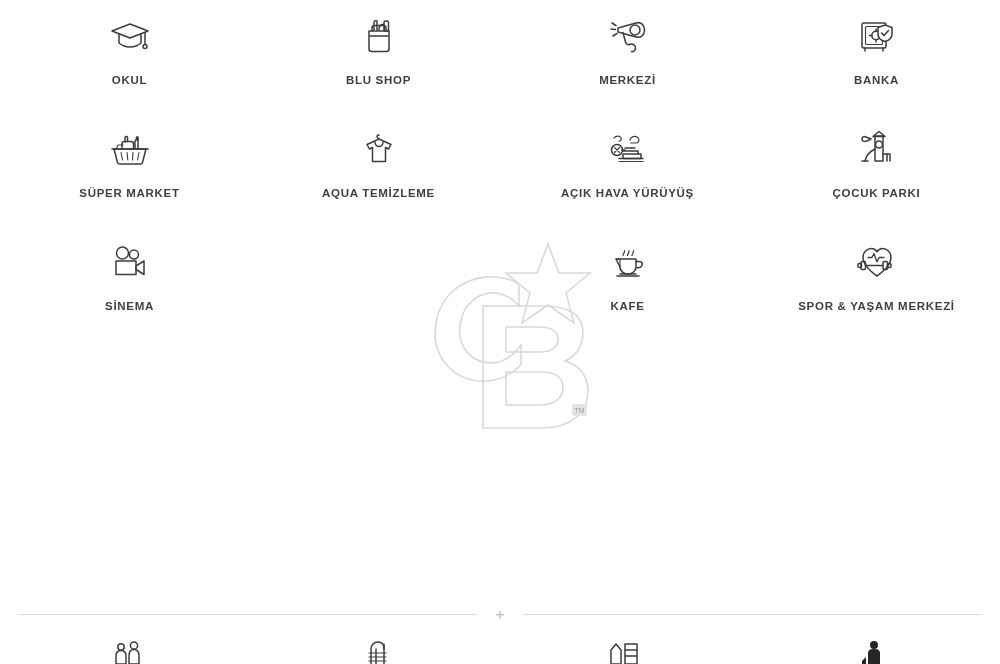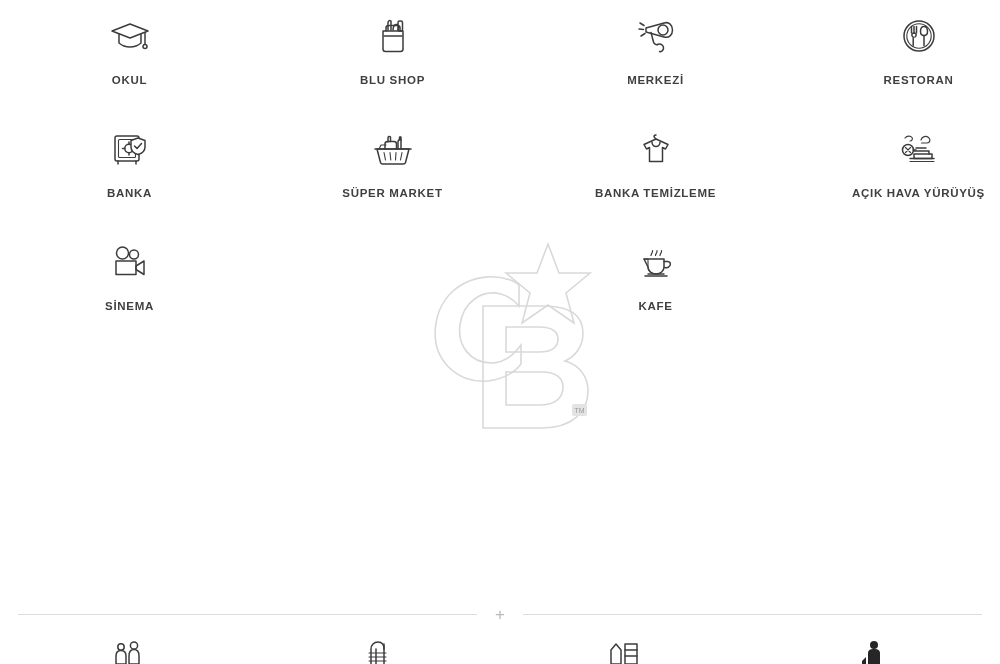--- a/index.html
+++ b/index.html
@@ -31,21 +31,21 @@
 
   
   .grid {
     position: relative;
     z-index: 2;
     display: grid;
     grid-template-columns: repeat(4, 247px);
     width: 988px;
     margin: 0 auto;
     padding-top: 8px;
-    column-gap: 16px;
+    column-gap: 2px;
   }
   .cell {
     height: 113px;
     display: flex;
     flex-direction: column;
     align-items: center;
     justify-content: flex-start;
     text-align: center;
   }
   .cell.empty { visibility: hidden; }
@@ -184,34 +184,20 @@
           <path d="M21.5 27.5 C25 26 28 28.5 27.5 31.5 C27 34 25 35 23.5 34.5"></path>
           <path d="M4 6 L8 8.5"></path>
           <path d="M3 12 L7.5 12.5"></path>
           <path d="M5 19 L9 16.5"></path>
         </svg>
       </span>
       <span class="label">MERKEZİ</span>
     </div>
 
 
-    <div class="cell">
-      <span class="icon-wrap">
-        <svg width="36" height="36" viewBox="0 0 36 36">
-          <circle cx="18" cy="18" r="15"></circle>
-          <circle cx="18" cy="18" r="12.2" stroke-width="1.1"></circle>
-          <path d="M13 8.5 L13 15 M15.5 8.5 L15.5 15 M10.5 8.5 L10.5 15"></path>
-          <path d="M13 15 C10.5 15 10.5 17.5 11.5 18.5 L12.2 19 L12.2 27.5"></path>
-          <path d="M13 15 C15.5 15 15.5 17.5 14.5 18.5 L13.8 19"></path>
-          <path d="M23 8.5 C20.5 8.5 19.5 11 19.5 13.5 C19.5 16 20.8 17.5 23 17.5 C25.2 17.5 26.5 16 26.5 13.5 C26.5 11 25.5 8.5 23 8.5 Z"></path>
-          <path d="M23 17.5 L23 27.5"></path>
-        </svg>
-      </span>
-      <span class="label">RESTORAN</span>
-    </div>
 
 
     <div class="cell">
       <span class="icon-wrap">
         <svg width="38" height="36" viewBox="0 0 38 36">
           <rect x="4" y="5" width="24" height="25" rx="2"></rect>
           <rect x="7.5" y="8.5" width="17" height="18" rx="1" stroke-width="1.1"></rect>
           <circle cx="18" cy="17.5" r="4.2"></circle>
           <path d="M18 13.3 L18 11 M18 21.7 L18 24 M13.8 17.5 L11.5 17.5 M22.2 17.5 L24.5 17.5"></path>
           <path d="M7 30 L7 33 M25 30 L25 33"></path>
@@ -240,41 +226,56 @@
 
 
     <div class="cell">
       <span class="icon-wrap">
         <svg width="40" height="38" viewBox="0 0 40 38">
           <path d="M20 5 C18 5 17.5 6.5 18.5 7.5 L20 9"></path>
           <path d="M20 9 L8 14.5 L10.5 19 L13.5 17.5 L13.5 31.5 L26.5 31.5 L26.5 17.5 L29.5 19 L32 14.5 Z"></path>
           <path d="M16 12.3 C16 15 18 16.5 20 16.5 C22 16.5 24 15 24 12.3"></path>
         </svg>
       </span>
-      <span class="label">BANKA TEMİZLEME</span>
+      <span class="label">AQUA TEMİZLEME</span>
     </div>
 
     <div class="cell">
       <span class="icon-wrap">
         <svg width="46" height="38" viewBox="0 0 46 38">
           <path d="M9 8 C11 5.5 14.5 5.5 16 7.5 C17 9 16 11 14 11" stroke-width="1.2"></path>
           <path d="M25 10 C26 6.5 30 5.5 32.5 7.5 C35 9.5 34 13 31 13 L25.5 13" stroke-width="1.2"></path>
           <circle cx="12" cy="20" r="5.5"></circle>
           <path d="M9.5 17.5 L14.5 22.5 M14.5 17.5 L9.5 22.5" stroke-width="1.1"></path>
           <path d="M17 20 L20 20"></path>
           <path d="M18 24 L36 24 L36 28.5 L18 28.5 Z"></path>
           <path d="M18 21 L33 21 L33 24"></path>
           <path d="M20 18 L30 18"></path>
           <path d="M14 28.5 L38 28.5"></path>
           <path d="M14 31.5 L38 31.5" stroke-width="1.1"></path>
         </svg>
       </span>
       <span class="label">AÇIK HAVA YÜRÜYÜŞ</span>
     </div>
 
+    <div class="cell">
+      <span class="icon-wrap">
+        <svg width="40" height="38" viewBox="0 0 40 38">
+          <path d="M18 6 L26 6 L26 31 L18 31 Z"></path>
+          <path d="M22 1.5 L16 6.5 L28 6.5 Z"></path>
+          <circle cx="22" cy="14.5" r="3.5"></circle>
+          <path d="M18 19 C12 22 9 26 8 31"></path>
+          <path d="M5 31 L11 31"></path>
+          <path d="M26 24 L33 24 L33 31"></path>
+          <path d="M30 24 L30 31"></path>
+          <path d="M5 9 C5 7 7 6 9 7 L14 9 L10 11 C6.5 12 5 11 5 9 Z"></path>
+        </svg>
+      </span>
+      <span class="label">ÇOCUK PARKI</span>
+    </div>
 
     <div class="cell">
       <span class="icon-wrap">
         <svg width="40" height="34" viewBox="0 0 40 34">
           <circle cx="12.5" cy="8" r="6"></circle>
           <circle cx="24" cy="9.5" r="4.5"></circle>
           <path d="M6 16 L26 16 L26 29.5 L6 29.5 Z"></path>
           <path d="M26 21 L34 16 L34 29.5 L26 24.5 Z"></path>
         </svg>
       </span>
@@ -298,20 +299,35 @@
           <path d="M9 32 L31 32"></path>
           <path d="M12 30 L28 30"></path>
           <path d="M15 11.5 C15 9.5 17 9 16.5 6.5" stroke-width="1.2"></path>
           <path d="M19.5 11.5 C19.5 9.5 21.5 9 21 6.5" stroke-width="1.2"></path>
           <path d="M24 11.5 C24 9.5 26 9 25.5 6.5" stroke-width="1.2"></path>
         </svg>
       </span>
       <span class="label">KAFE</span>
     </div>
 
+    <div class="cell">
+      <span class="icon-wrap">
+        <svg width="44" height="38" viewBox="0 0 44 38">
+          <path d="M22 33 C22 33 8 24 8 14.5 C8 9 12 5.5 16.5 5.5 C19 5.5 21 7 22 8.8
+                   C23 7 25 5.5 27.5 5.5 C32 5.5 36 9 36 14.5 C36 24 22 33 22 33 Z"></path>
+          <path d="M13 14.5 L17 14.5 L19 10.5 L22 19 L24 14.5 L29 14.5" stroke-width="1.3"></path>
+          <rect x="6" y="18.5" width="4.5" height="8" rx="1.2"></rect>
+          <rect x="3" y="20.5" width="3.5" height="4" rx="1"></rect>
+          <rect x="28" y="18.5" width="4.5" height="8" rx="1.2"></rect>
+          <rect x="32.5" y="20.5" width="3.5" height="4" rx="1"></rect>
+          <path d="M10.5 22.5 L28 22.5"></path>
+        </svg>
+      </span>
+      <span class="label">SPOR &amp; YAŞAM MERKEZİ</span>
+    </div>
 
     <div class="cell empty">
       <span class="icon-wrap"></span>
       <span class="label"></span>
     </div>
 
   </div>
 
   <div class="divider">
     <div class="rule"></div>

